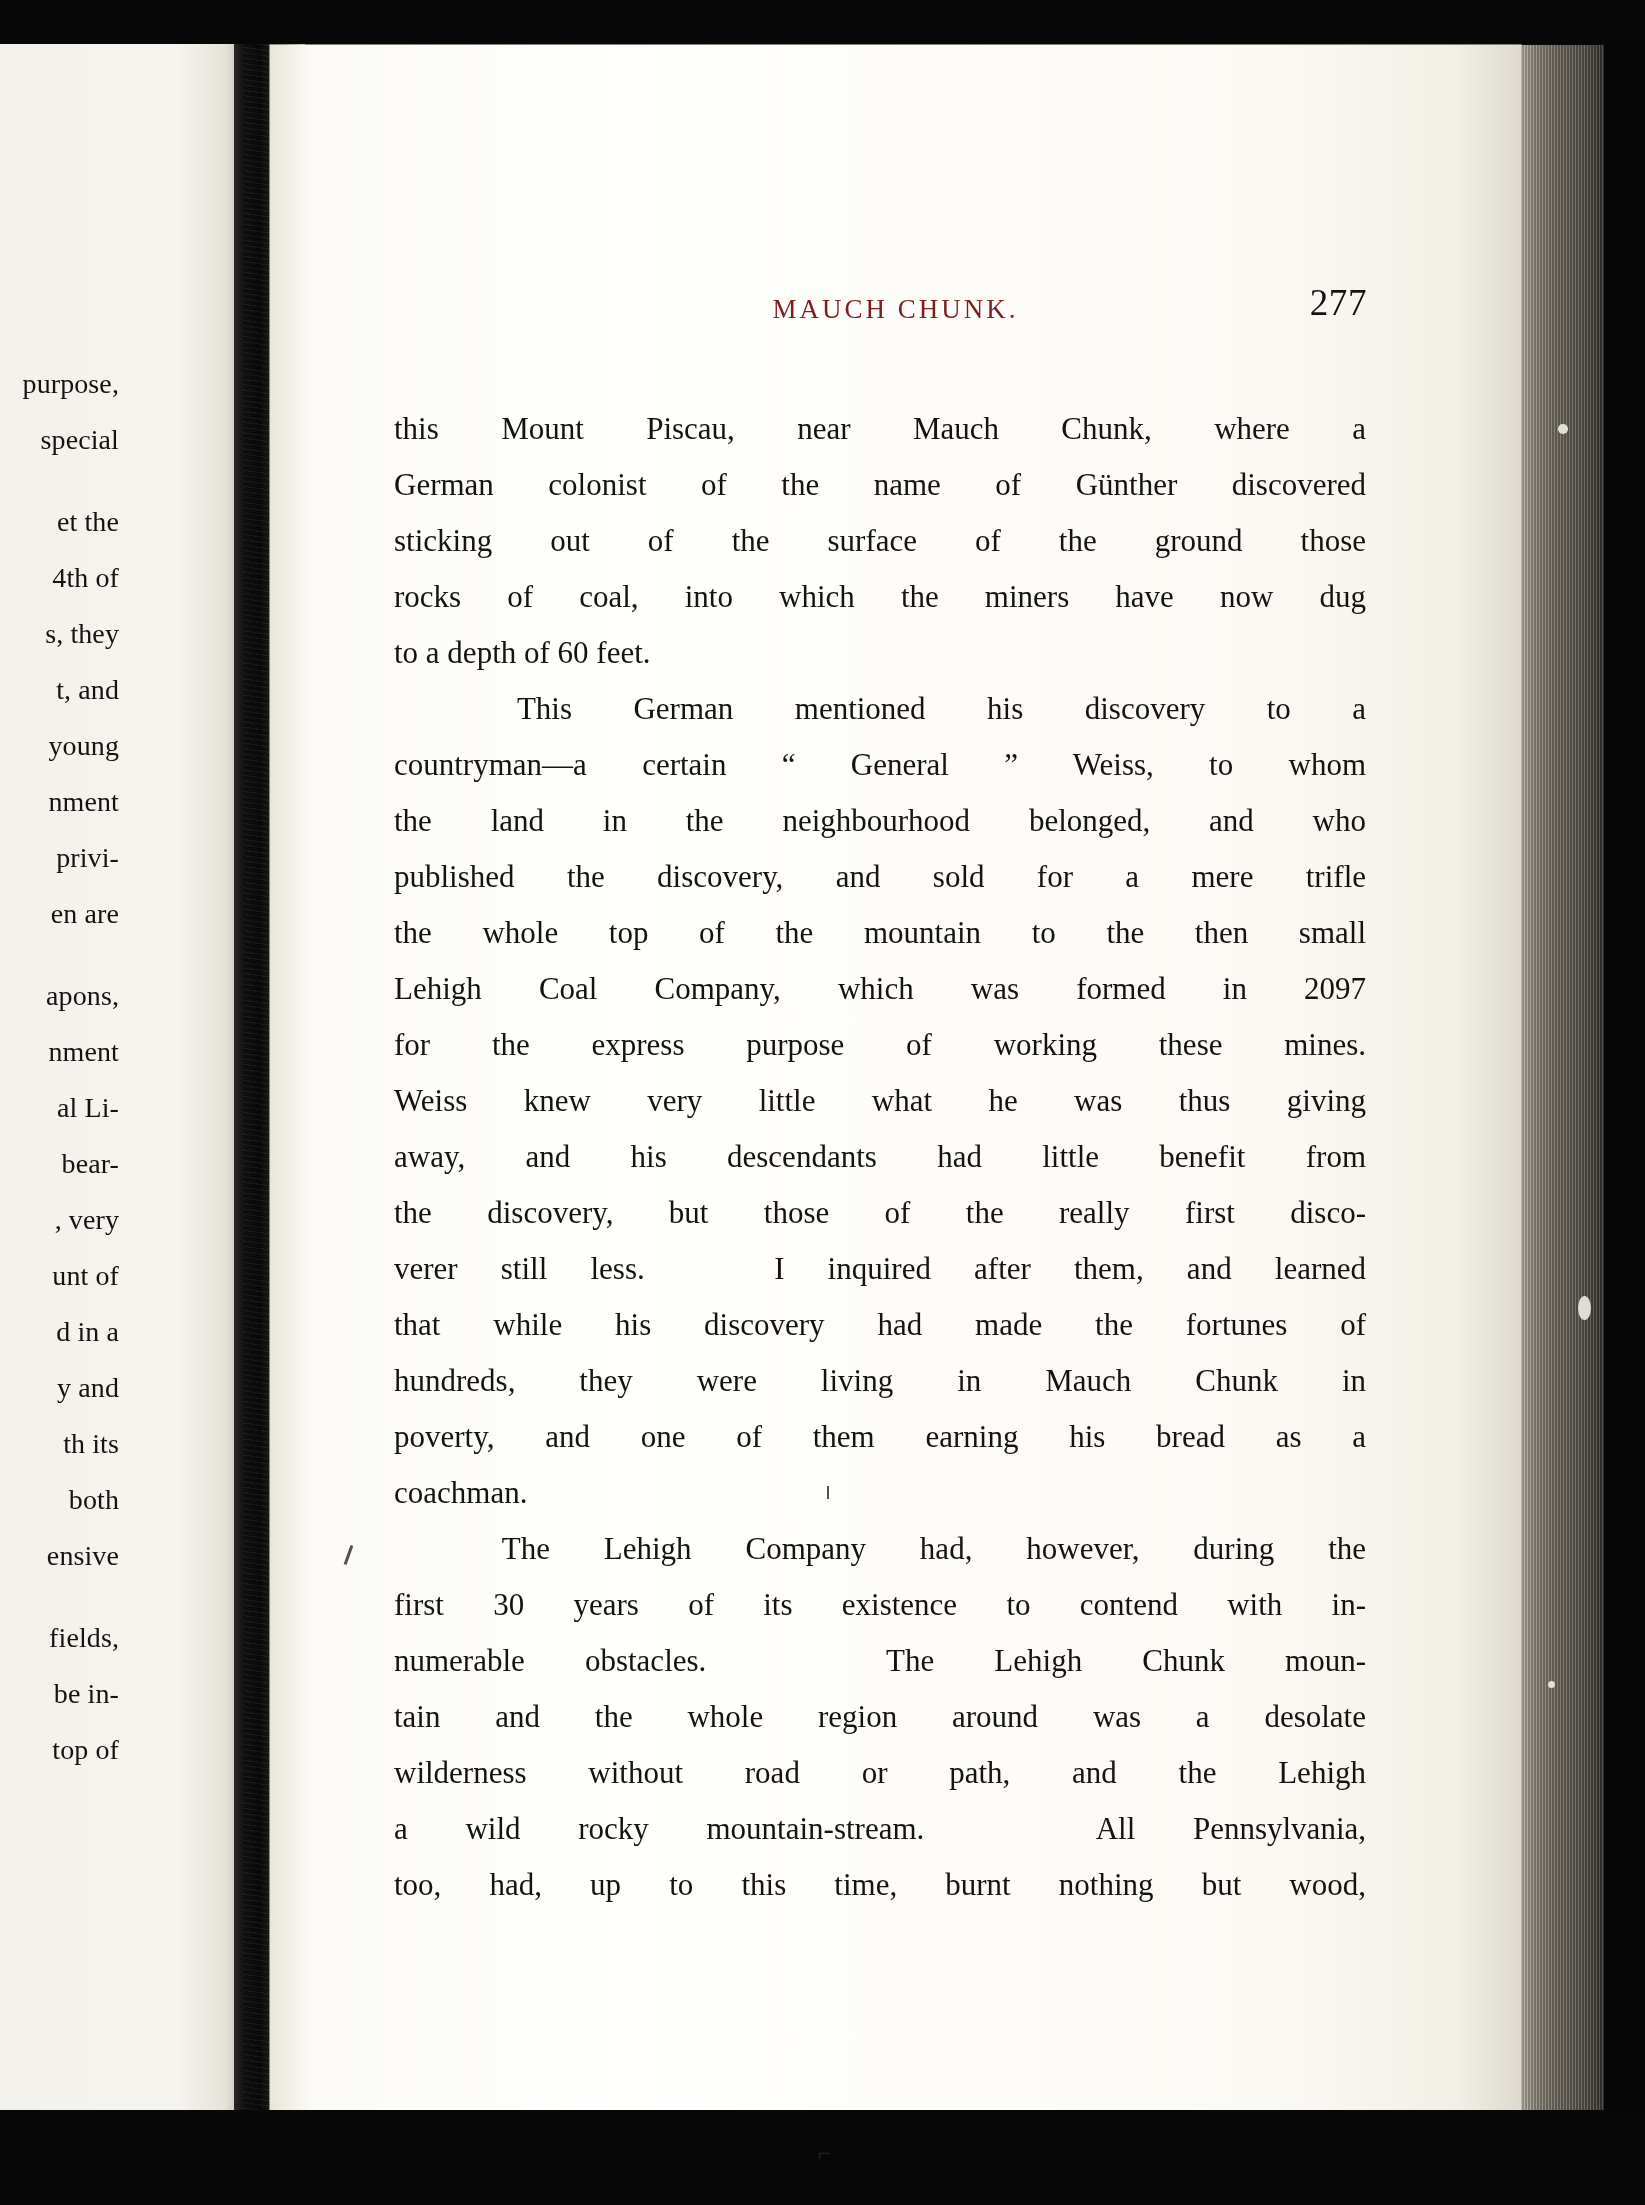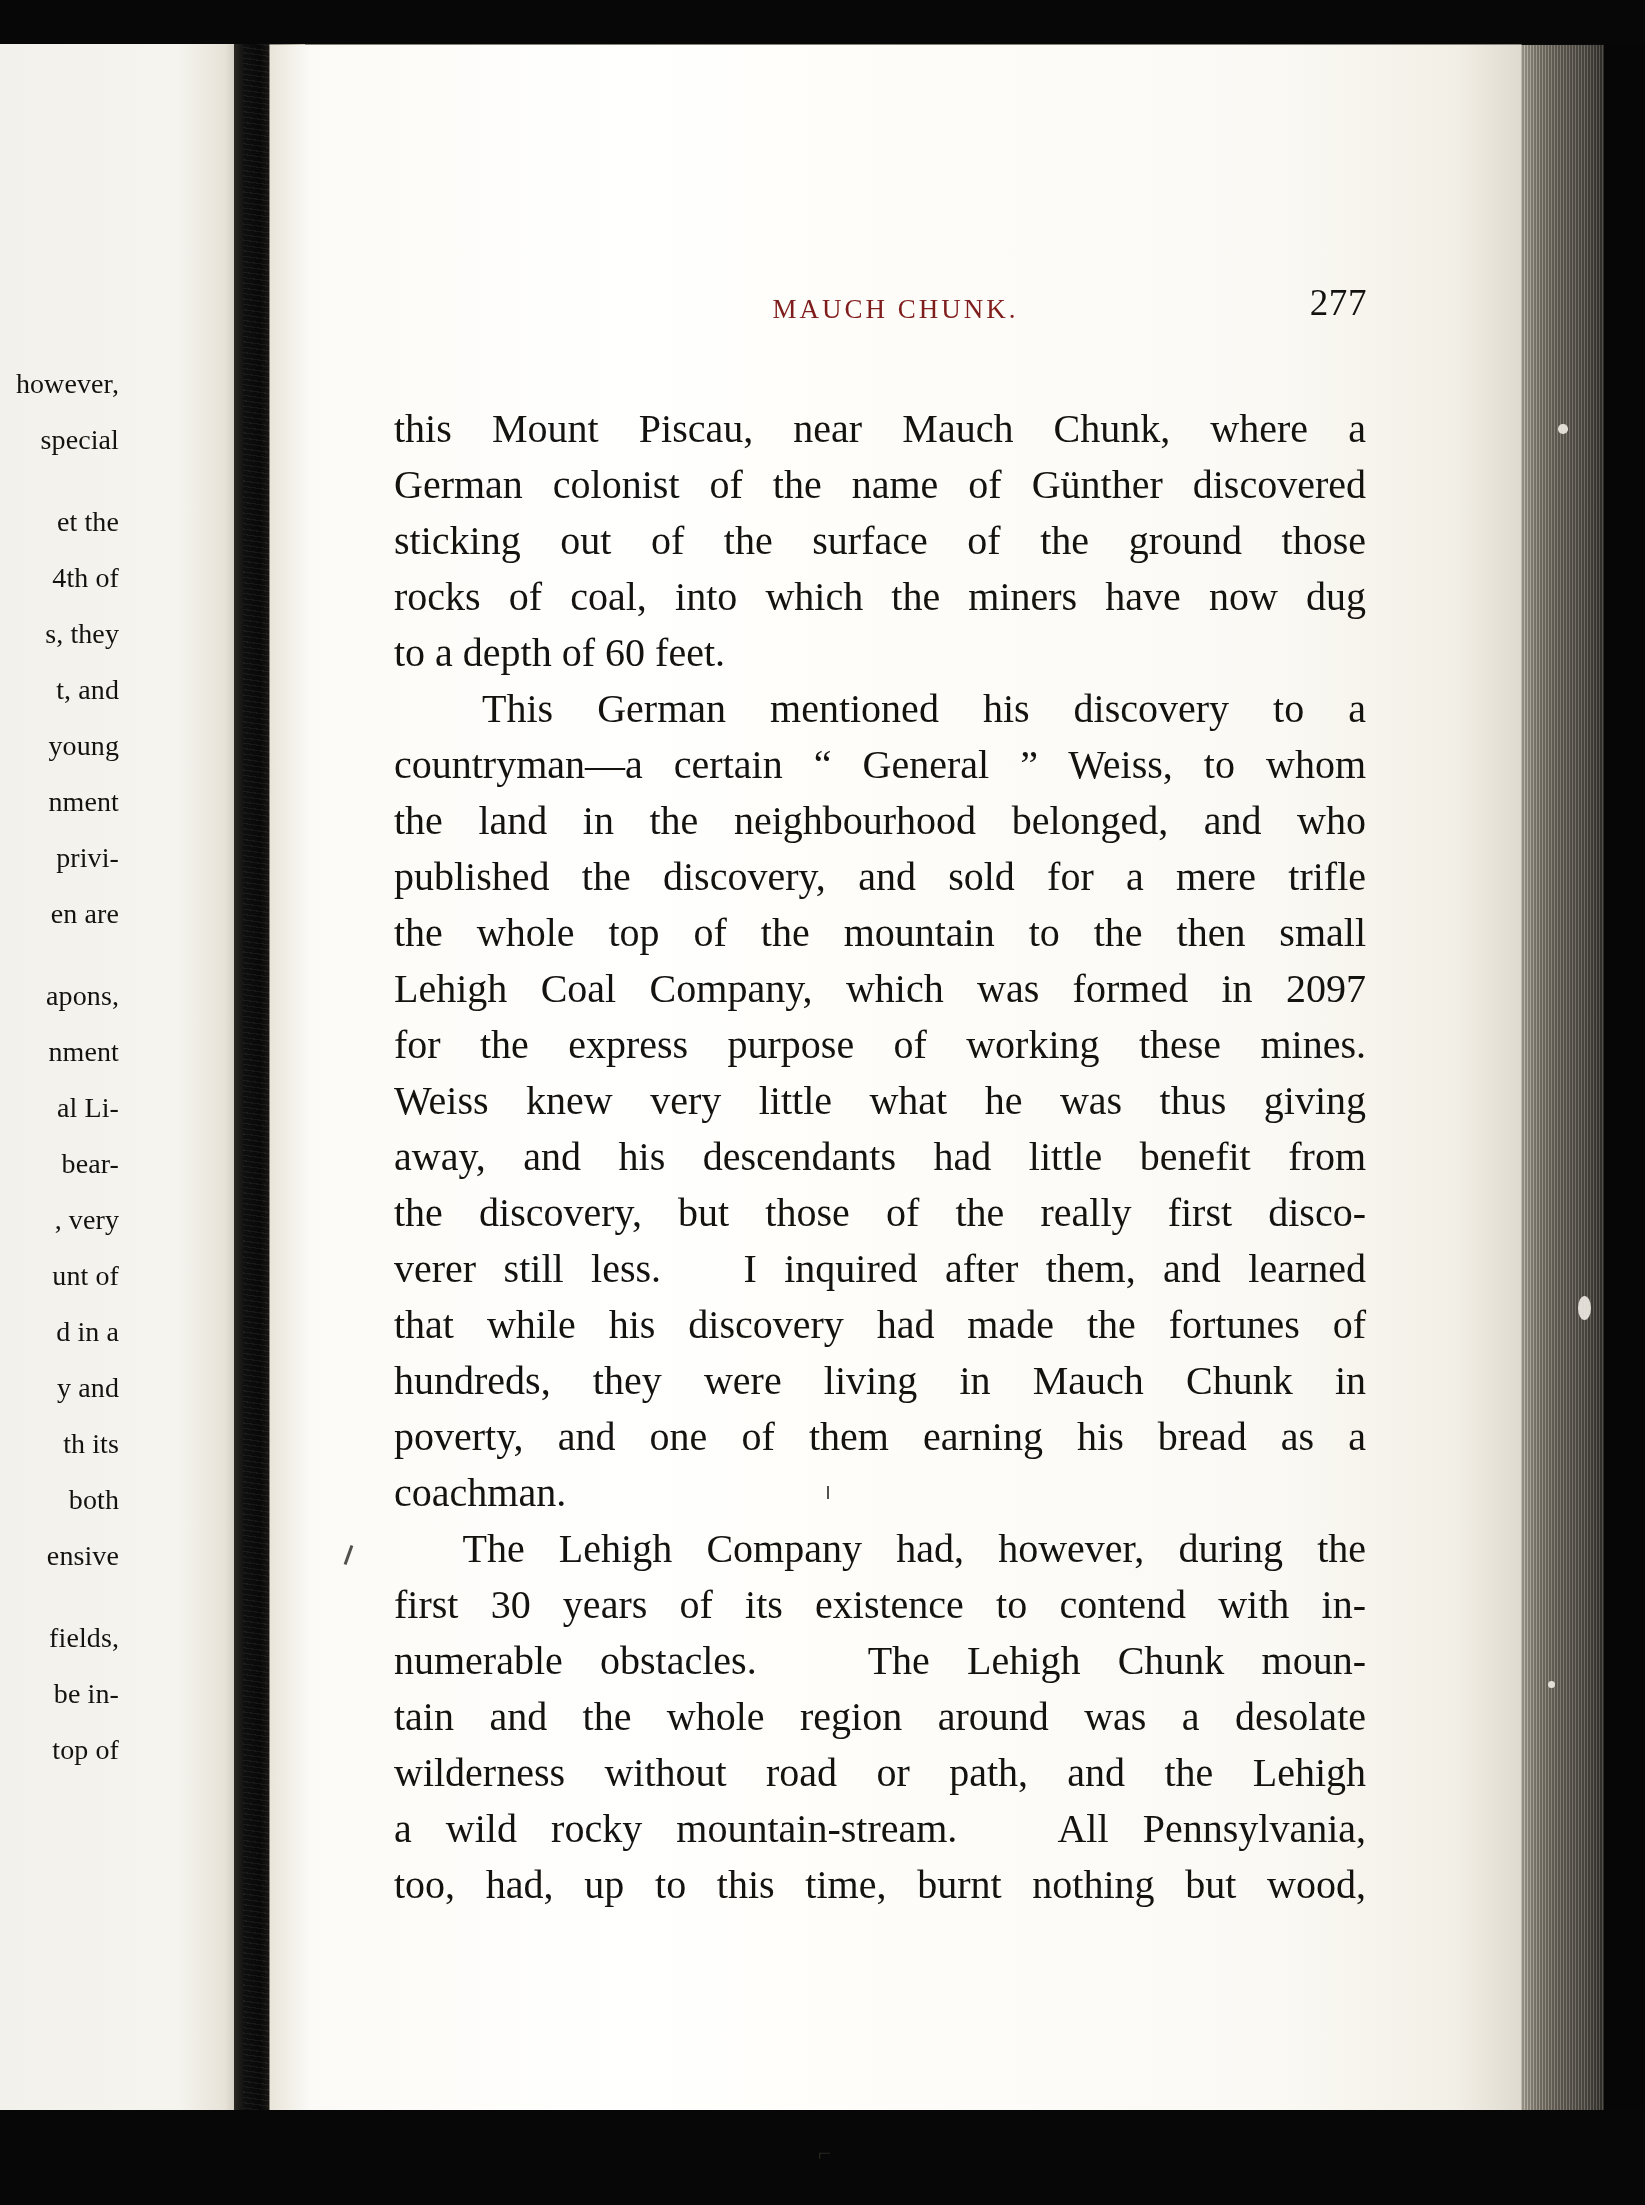--- a/index.html
+++ b/index.html
@@ -141,21 +141,21 @@
     letter-spacing: 0.6px;
   }
 
   
   .body-col {
     position: absolute;
     left: 124px;
     top: 356px;
     width: 972px;
     color: #141310;
-    font-size: 40px;
+    font-size: 31px;
     line-height: 56px;
   }
   .para { margin: 0 0 0 0; }
   .para .ln {
     display: block;
     white-space: pre-wrap;
   }
   .para .ln.justify {
     text-align: justify;
     text-align-last: justify;
@@ -179,21 +179,21 @@
 <body>
 
 <div id="page">
 
   <div class="gutter-left">
     <div class="gutter-left-inner"></div>
   </div>
 
   <div class="verso-text">
     <p>
-      <span class="ln">however,</span>
+      <span class="ln">purpose,</span>
       <span class="ln">special</span>
     </p>
     <p>
       <span class="ln">et the</span>
       <span class="ln">4th of</span>
       <span class="ln">s, they</span>
       <span class="ln">t, and</span>
       <span class="ln">young</span>
       <span class="ln">nment</span>
       <span class="ln"> privi-</span>

